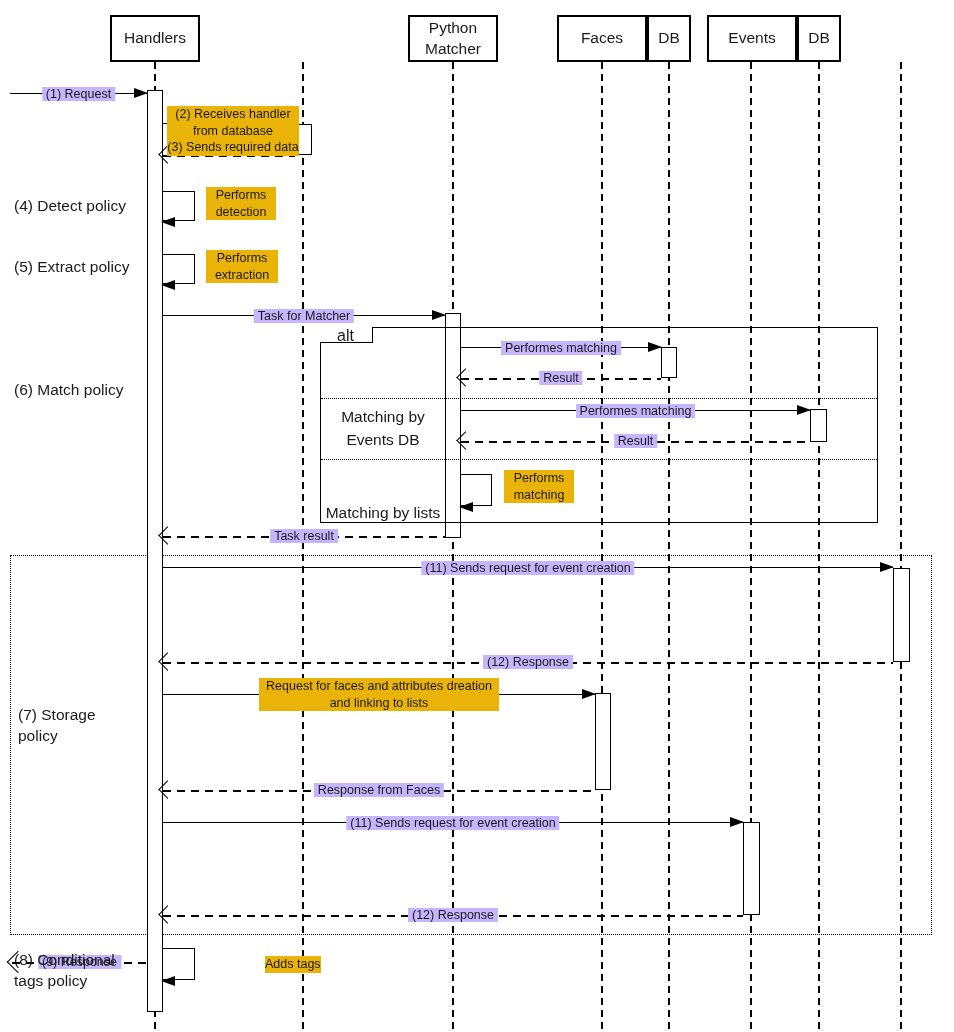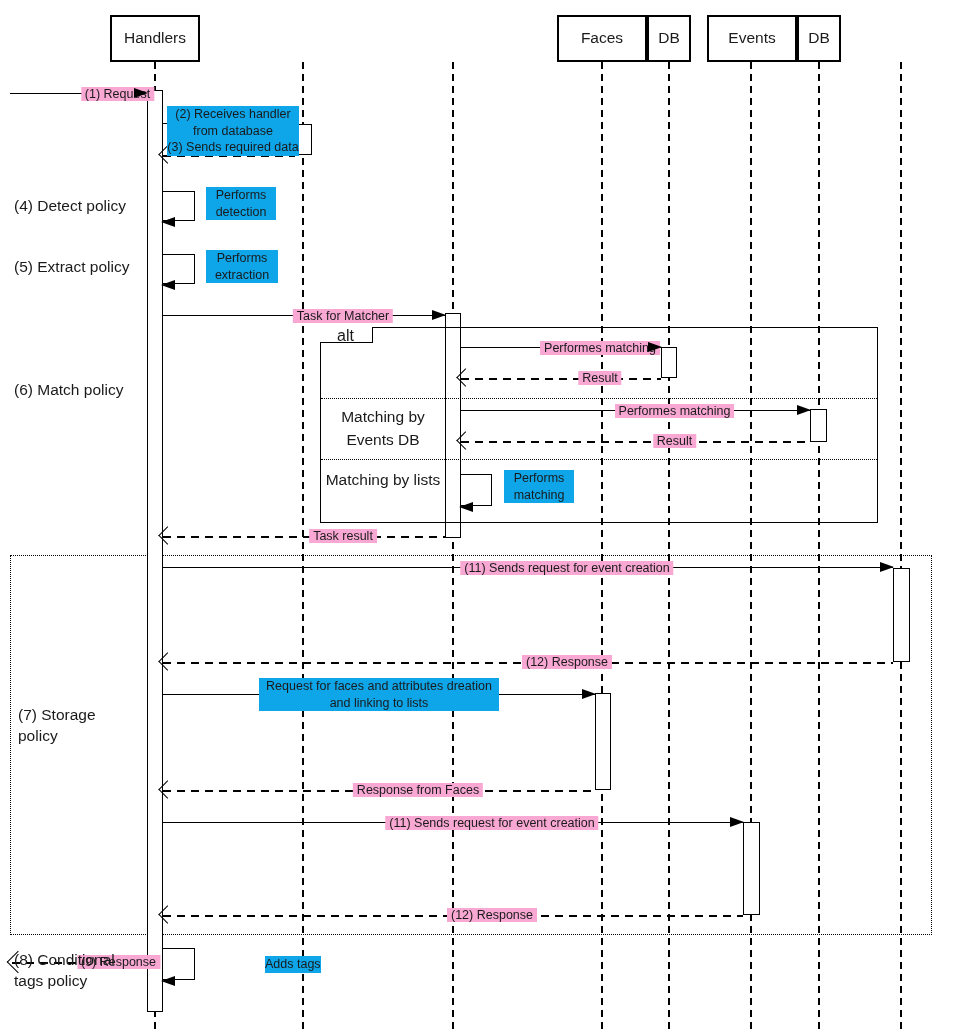--- a/index.html
+++ b/index.html
@@ -21,33 +21,33 @@
   
   .act{position:absolute;background:#fff;border:1.5px solid #000;box-sizing:border-box;z-index:2;}
   
   .msg{position:absolute;height:0;border-top:1.6px solid #000;z-index:3;}
   .msg.dashed{
     border-top:none;height:1.6px;
     background:repeating-linear-gradient(to right,#000 0 8px,transparent 8px 14px);
   }
   .lbl{
     position:absolute;left:50%;top:0;transform:translate(-50%,-50%);
-    background:#f9a8d4;padding:0 4px;white-space:nowrap;font-size:12.5px;z-index:4;margin-left:39px;
+    background:#c4b5fd;padding:0 4px;white-space:nowrap;font-size:12.5px;z-index:4;
   }
   .arr-r{position:absolute;right:-1px;top:-6.5px;width:0;height:0;z-index:5;
     border-top:5.5px solid transparent;border-bottom:5.5px solid transparent;border-left:14px solid #000;}
   .arr-l-fill{position:absolute;left:-1px;top:-6.5px;width:0;height:0;z-index:5;
     border-top:5.5px solid transparent;border-bottom:5.5px solid transparent;border-right:14px solid #000;}
   .chev-l{position:absolute;left:-2px;top:-7px;width:13px;height:13px;z-index:5;
     border-left:1.6px solid #000;border-bottom:1.6px solid #000;transform:rotate(45deg);box-sizing:border-box;}
   
   .self{position:absolute;border:1.6px solid #000;border-left:none;box-sizing:border-box;z-index:3;}
   .self .arr-l-fill{left:-2px;top:auto;bottom:-7px;}
   
-  .txt{position:absolute;font-size:12.5px;line-height:1.32;z-index:4;background:#0ea5e9;}
+  .txt{position:absolute;font-size:12.5px;line-height:1.32;z-index:4;background:#eab308;}
   .txt.center{text-align:center;}
   .policy{position:absolute;font-size:15.5px;line-height:1.35;z-index:4;}
   
   .alt-frame{position:absolute;border:1.5px solid #000;box-sizing:border-box;z-index:2;background:transparent;}
   .alt-tab{position:absolute;left:-1.5px;top:-1.5px;width:52px;height:15px;border:1.5px solid #000;
     border-top:none;border-left:none;background:#fff;box-sizing:content-box;
     font-size:16px;display:flex;align-items:flex-start;justify-content:center;z-index:3;}
   .alt-sep{position:absolute;left:0;width:100%;height:0;border-top:1.6px dotted #000;}
   .branch{position:absolute;display:flex;flex-direction:column;align-items:center;justify-content:center;
     text-align:center;font-size:15.5px;line-height:1.5;z-index:3;}
@@ -65,20 +65,23 @@
   <div class="lifeline" style="left:668px;"></div>
   <div class="lifeline" style="left:750px;"></div>
   <div class="lifeline" style="left:818px;"></div>
   <div class="lifeline" style="left:900px;"></div>
 
   <div class="dotted-frame" style="left:10px;top:555px;width:922px;height:380px;"></div>
 
   <div class="actor" style="left:110px;width:90px;">
       <span>Handlers</span>
     </div>
+  <div class="actor" style="left:408px;width:90px;">
+      <span>Python Matcher</span>
+    </div>
   <div class="actor" style="left:557px;width:90px;align-items:center;">
       <span>Faces</span>
     </div>
   <div class="actor" style="left:647px;width:44px;">
       <span>DB</span>
     </div>
   <div class="actor" style="left:707px;width:90px;">
       <span>Events</span>
     </div>
   <div class="actor" style="left:797px;width:44px;">
@@ -95,21 +98,21 @@
   <div class="act" style="left:743px;top:822px;width:17px;height:93px;"></div>
 
   <div class="alt-frame" style="left:320px;top:327px;width:558px;height:196px;">
     <div class="alt-tab">
         <span>alt</span>
       </div>
     <div class="alt-sep" style="top:70px;"></div>
     <div class="alt-sep" style="top:131px;"></div>
   </div>
   <div class="branch" style="left:324px;top:399px;width:118px;height:58px;">Matching by Events DB</div>
-  <div class="branch" style="left:324px;top:449px;width:118px;height:61px;">Matching by lists</div>
+  <div class="branch" style="left:324px;top:482px;width:118px;height:61px;">Matching by lists</div>
 
   <div class="msg" style="left:10px;top:93px;width:137px;">
     <span class="arr-r"></span>
     <span class="lbl">(1) Request</span>
   </div>
 
   <div class="msg" style="left:163px;top:123px;width:132px;">
     <span class="arr-r"></span>
   </div>
 

